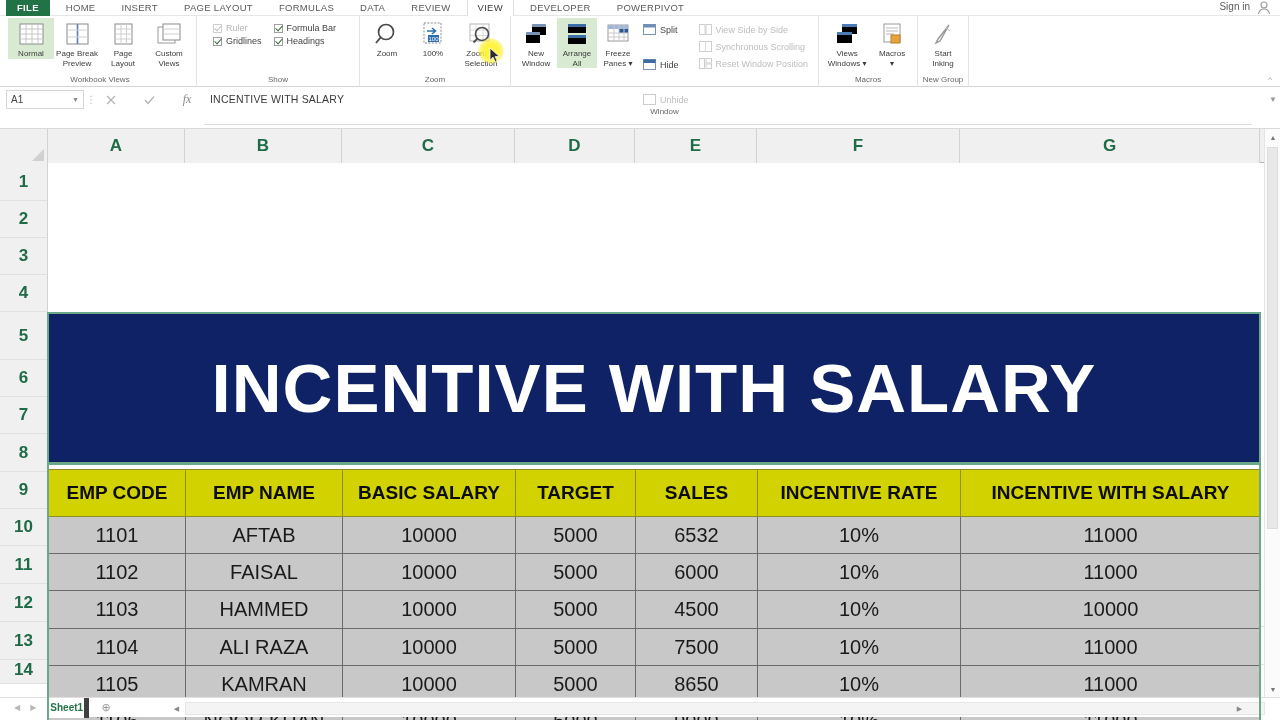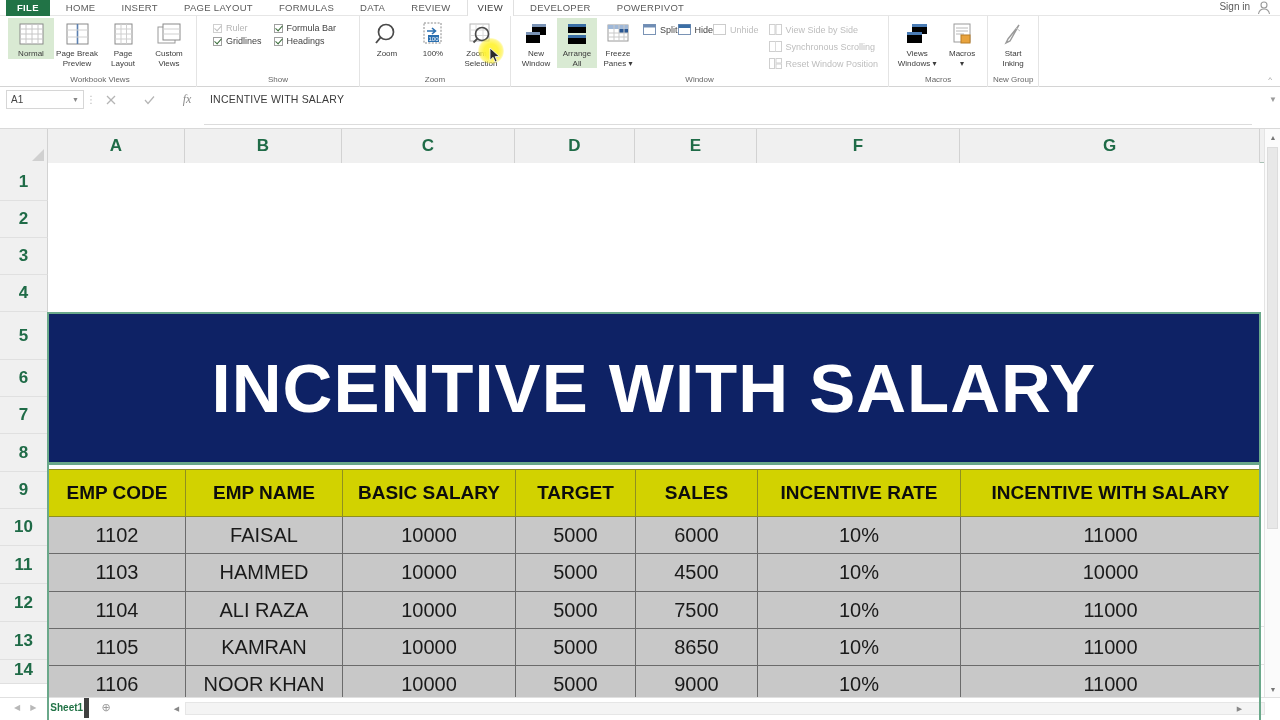--- a/index.html
+++ b/index.html
@@ -479,21 +479,21 @@
                 <line x1="9" y1="3" x2="9" y2="19"></line>
                 <line x1="14" y1="3" x2="14" y2="19"></line>
                 <line x1="19" y1="3" x2="19" y2="19"></line>
               </g>
             </svg>
         </div>
         <div class="cap">Freeze
 Panes ▾</div>
       </div>
 
-      <div style="display:flex;flex-direction:row;gap:0;padding:4px 6px 0 4px;justify-content:flex-end;">
+      <div style="display:flex;flex-direction:column;gap:20px;padding:4px 6px 0 4px;justify-content:flex-end;">
         <div class="smallbtn">
           <span class="mini-ic">
             <svg width="13" height="11" viewBox="0 0 13 11">
                 <rect x="0.5" y="0.5" width="12" height="10" fill="#fff" stroke="#7a93b5"></rect>
                 <rect x="0.5" y="0.5" width="12" height="3" fill="#6f8db5"></rect>
               </svg>
           </span>
           <span>Split</span>
         </div>
         <div class="smallbtn">
@@ -719,20 +719,29 @@
     </colgroup>
     <tbody>
         <tr class="hdr" style="height:47px">
       <td>EMP CODE</td>
       <td>EMP NAME</td>
       <td>BASIC SALARY</td>
       <td>TARGET</td>
       <td>SALES</td>
       <td>INCENTIVE RATE</td>
       <td>INCENTIVE WITH SALARY</td>
+    </tr>
+    <tr style="height:37px">
+      <td>1101</td>
+      <td>AFTAB</td>
+      <td>10000</td>
+      <td>5000</td>
+      <td>6532</td>
+      <td>10%</td>
+      <td>11000</td>
     </tr>
     <tr style="height:37px">
       <td>1102</td>
       <td>FAISAL</td>
       <td>10000</td>
       <td>5000</td>
       <td>6000</td>
       <td>10%</td>
       <td>11000</td>
     </tr>

